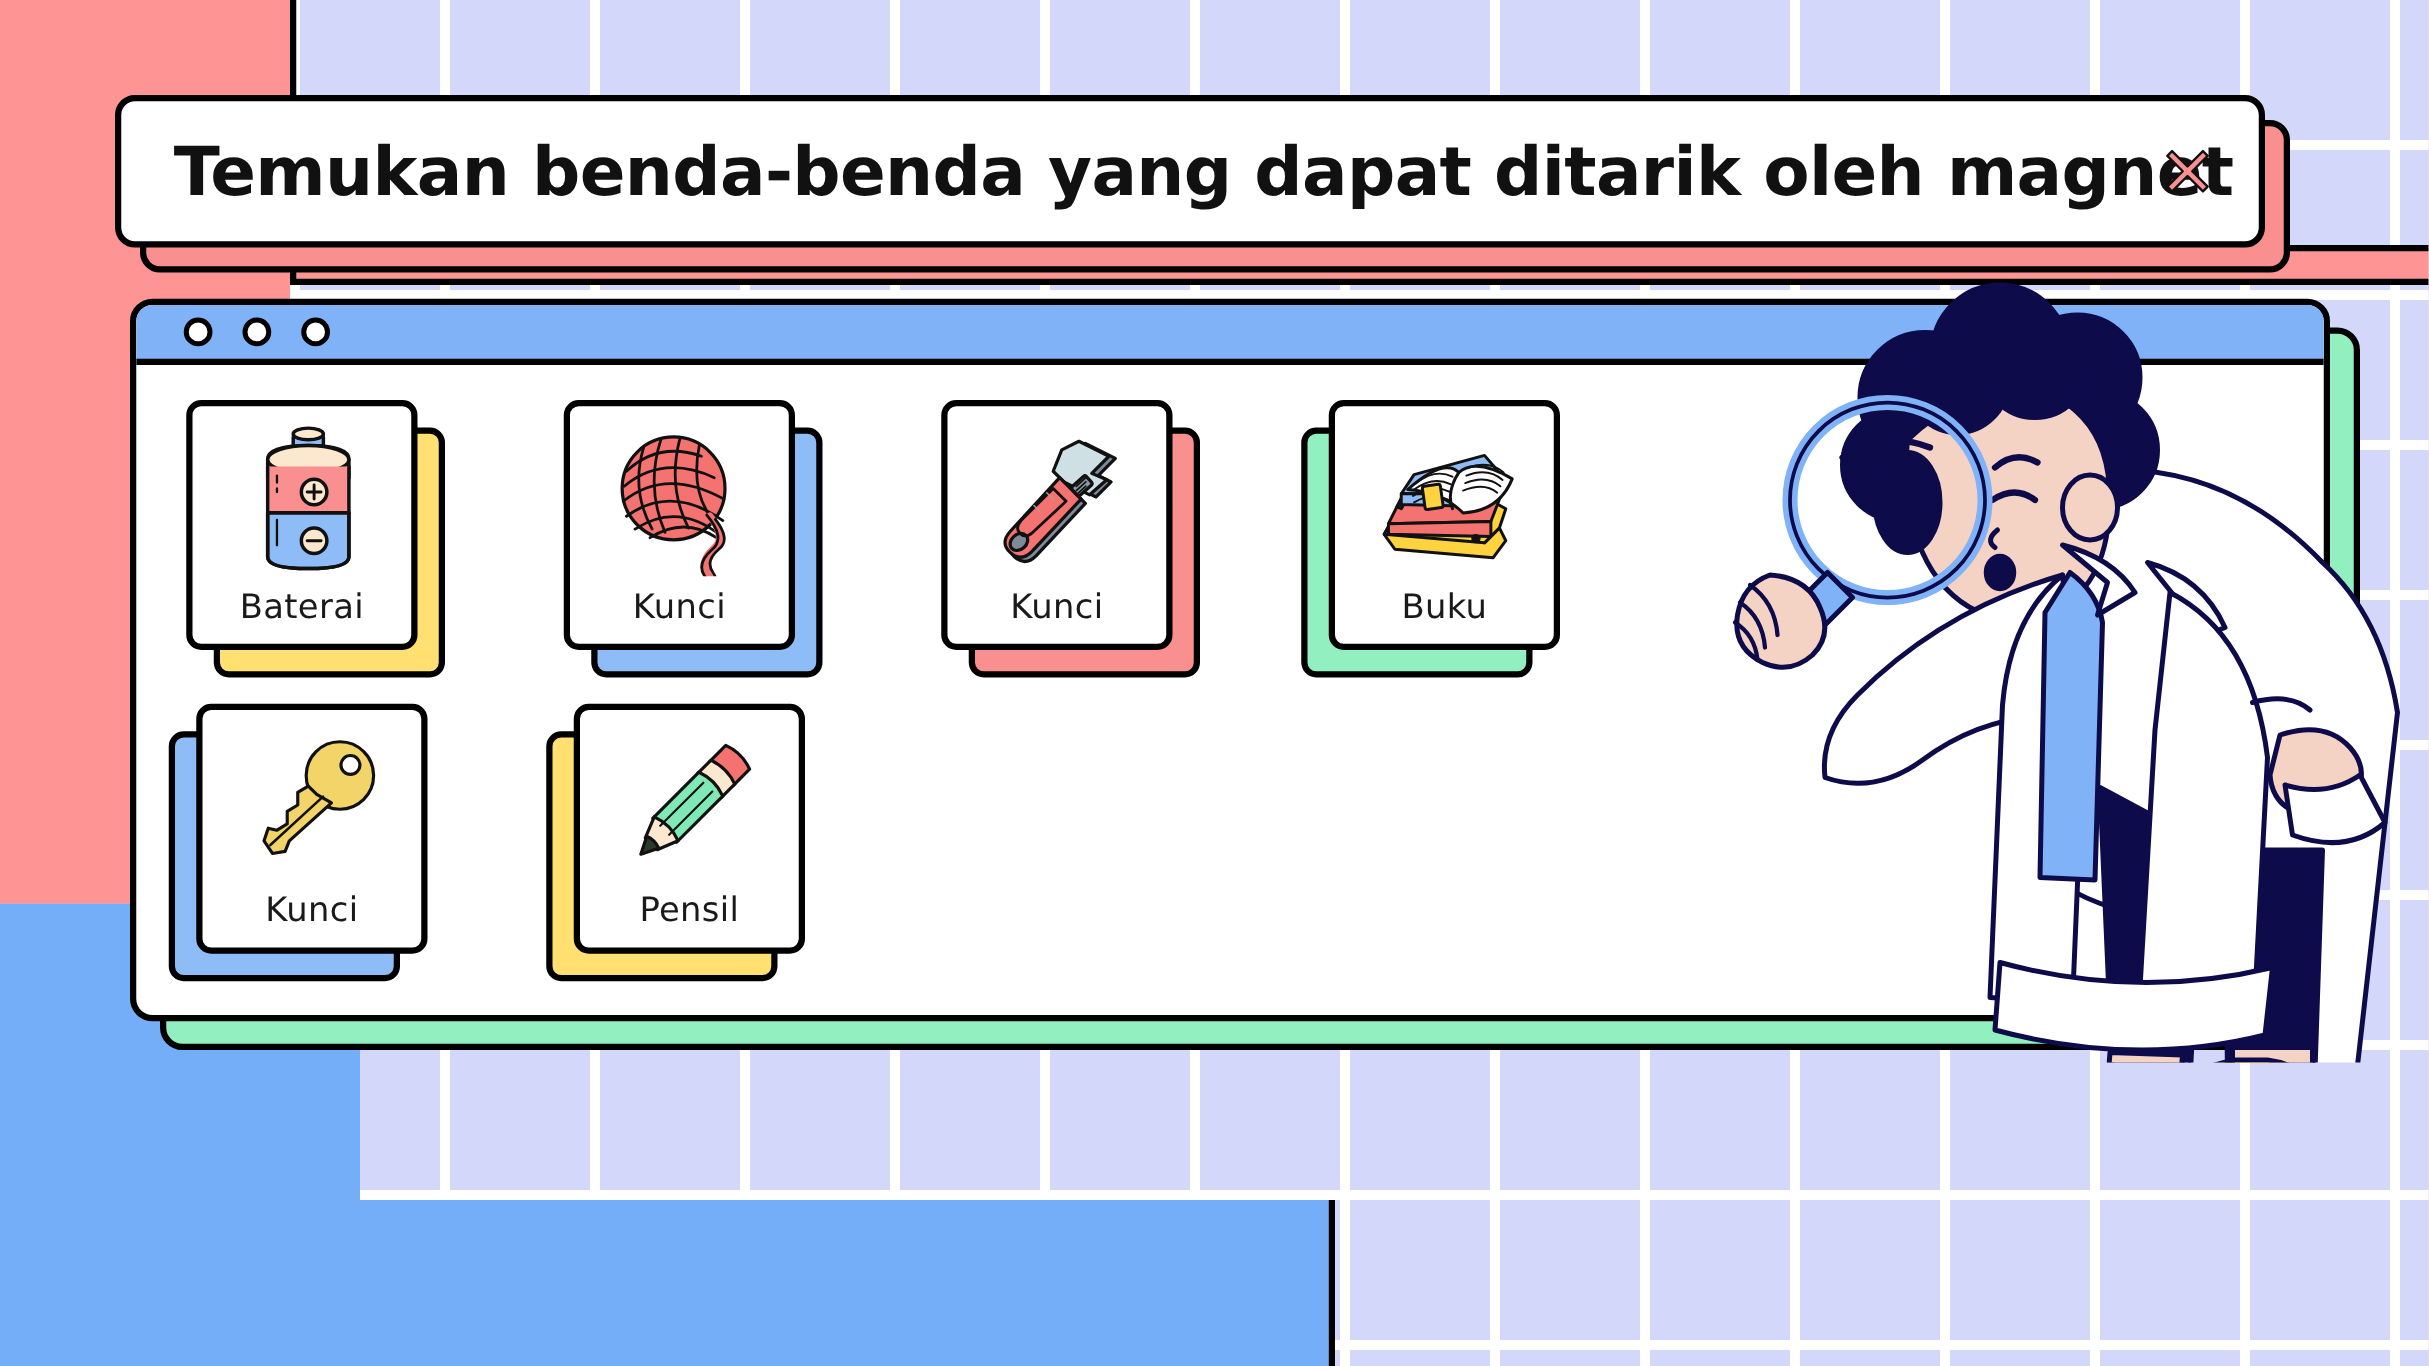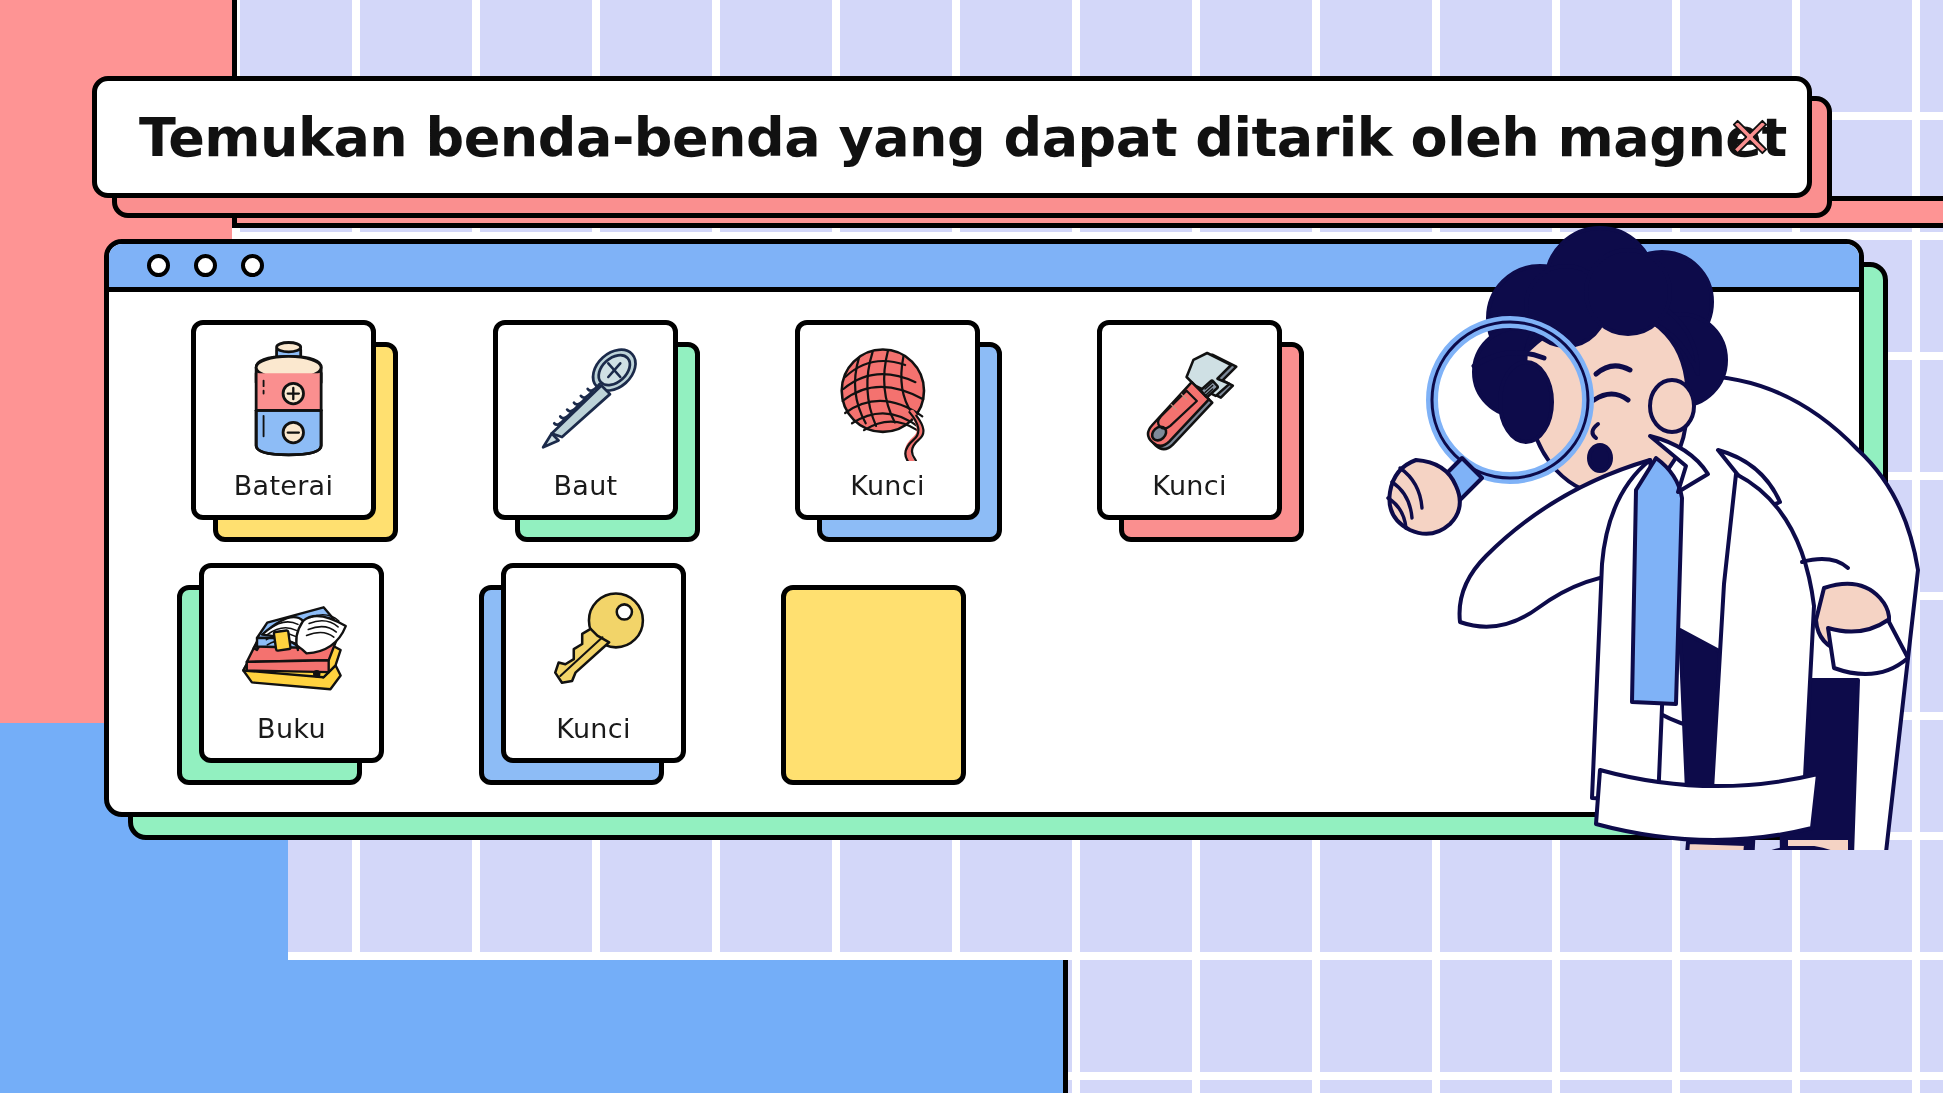--- a/index.html
+++ b/index.html
@@ -158,21 +158,21 @@
   .grid {
     position: absolute;
     left: 40px; top: 28px;
     display: grid;
     grid-template-columns: repeat(4, 245px);
     grid-template-rows: repeat(2, 243px);
     column-gap: 57px;
     row-gap: 0px;
     z-index: 3;
   }
-  .card-wrap { position: relative; width: 245px; height: 298px; margin-left: 42px; }
+  .card-wrap { position: relative; width: 245px; height: 298px; }
   .card-shadow {
     position: absolute;
     top: 22px;
     width: 185px; height: 200px;
     background: #ffe070;
     border: 5px solid #000;
     border-radius: 12px;
     z-index: 1;
   }
   .card-wrap.shadow-right .card-shadow { left: 22px; }
@@ -272,39 +272,20 @@
                   <line x1="64" y1="104" x2="76" y2="104" stroke-width="2.5"></line>
                   <line x1="38" y1="48" x2="38" y2="62" stroke-width="2" stroke-dasharray="6 5"></line>
                   <line x1="38" y1="86" x2="38" y2="108" stroke-width="2"></line>
                 </g>
               </svg>
             </div>
             <div class="card-label">Baterai</div>
           </div>
         </div>
 
-        <div class="card-wrap shadow-right">
-          <div class="card-shadow" style="background:#92f0c0"></div>
-          <div class="card">
-            <div class="card-art">
-              <svg viewBox="0 0 140 140" width="120" height="120">
-                <g stroke="#1b2a4a" stroke-width="3.2" stroke-linejoin="round" stroke-linecap="round" fill="#bdd3d8">
-                  <ellipse cx="103" cy="34" rx="28" ry="20" transform="rotate(-42 103 34)"></ellipse>
-                  <ellipse cx="103" cy="34" rx="21" ry="14" transform="rotate(-42 103 34)" fill="#cfe0e4"></ellipse>
-                  <line x1="96" y1="26" x2="110" y2="42" stroke-width="3"></line>
-                  <line x1="110" y1="26" x2="96" y2="42" stroke-width="3"></line>
-                  <path d="M88 52 L98 62 L42 112 L30 108 Z" fill="#bdd3d8"></path>
-                  <path d="M30 108 L20 124 L38 116 Z" fill="#cfe0e4"></path>
-                  <path d="M86 50 q-10 12 -14 6 M78 58 q-10 12 -14 6 M70 66 q-10 12 -14 6 M62 74 q-10 12 -14 6 M54 82 q-10 12 -14 6 M46 90 q-9 11 -13 6" fill="none" stroke-width="3.2"></path>
-                </g>
-              </svg>
-            </div>
-            <div class="card-label">Baut</div>
-          </div>
-        </div>
 
         <div class="card-wrap shadow-right">
           <div class="card-shadow" style="background:#8dbcf6"></div>
           <div class="card">
             <div class="card-art">
               <svg viewBox="0 0 140 140" width="120" height="120">
                 <g stroke="#111" stroke-width="3" fill="#f4726f" stroke-linejoin="round" stroke-linecap="round">
                   <circle cx="64" cy="58" r="48"></circle>
                   <g fill="none" stroke-width="2.6">
                     <path d="M20 42 q30 -28 70 -14"></path>
@@ -406,20 +387,38 @@
                   <line x1="80" y1="62" x2="30" y2="108" stroke-width="2.4"></line>
                 </g>
               </svg>
             </div>
             <div class="card-label">Kunci</div>
           </div>
         </div>
 
         <div class="card-wrap shadow-left">
           <div class="card-shadow" style="background:#ffe070"></div>
+          <div class="card">
+            <div class="card-art">
+              <svg viewBox="0 0 140 140" width="118" height="118">
+                <g stroke="#111" stroke-width="3" stroke-linejoin="round" stroke-linecap="round">
+                  <g transform="rotate(45 70 70)">
+                    <path d="M54 6 q16 -6 32 0 l0 22 q-16 -6 -32 0 Z" fill="#f4726f"></path>
+                    <path d="M54 26 q16 -6 32 0 l0 18 q-16 -6 -32 0 Z" fill="#fbe8cf"></path>
+                    <path d="M54 42 q16 -6 32 0 l0 62 q-16 -6 -32 0 Z" fill="#7fe8b5"></path>
+                    <path d="M54 102 q16 -6 32 0 l-8 20 q-8 -3 -16 0 Z" fill="#fbe8cf"></path>
+                    <path d="M62 120 q8 -3 16 0 l-8 16 Z" fill="#2b3b2b"></path>
+                    <line x1="64" y1="46" x2="64" y2="104" stroke-width="2"></line>
+                    <line x1="76" y1="46" x2="76" y2="104" stroke-width="2"></line>
+                  </g>
+                </g>
+              </svg>
+            </div>
+            <div class="card-label">Pensil</div>
+          </div>
         </div>
 
       </div>
     </div>
   </div>
 
   <div class="scientist">
     <svg viewBox="0 0 620 640" width="620" height="640">
       <g stroke="#0d0b4a" stroke-width="4" stroke-linejoin="round" stroke-linecap="round">
 

